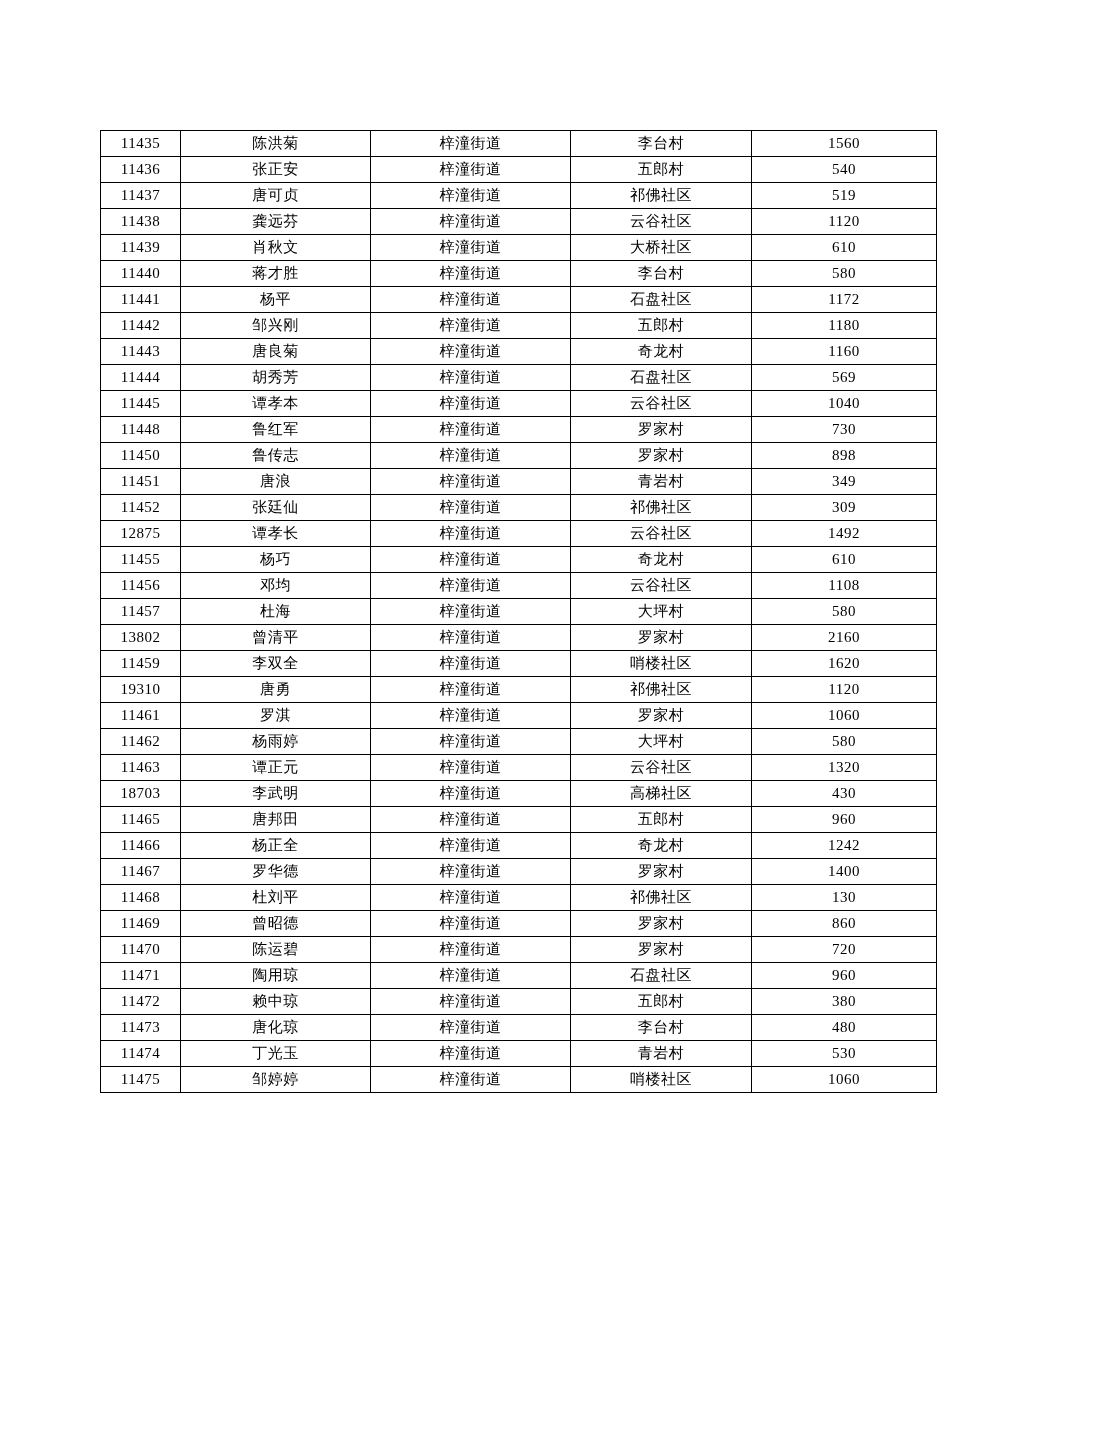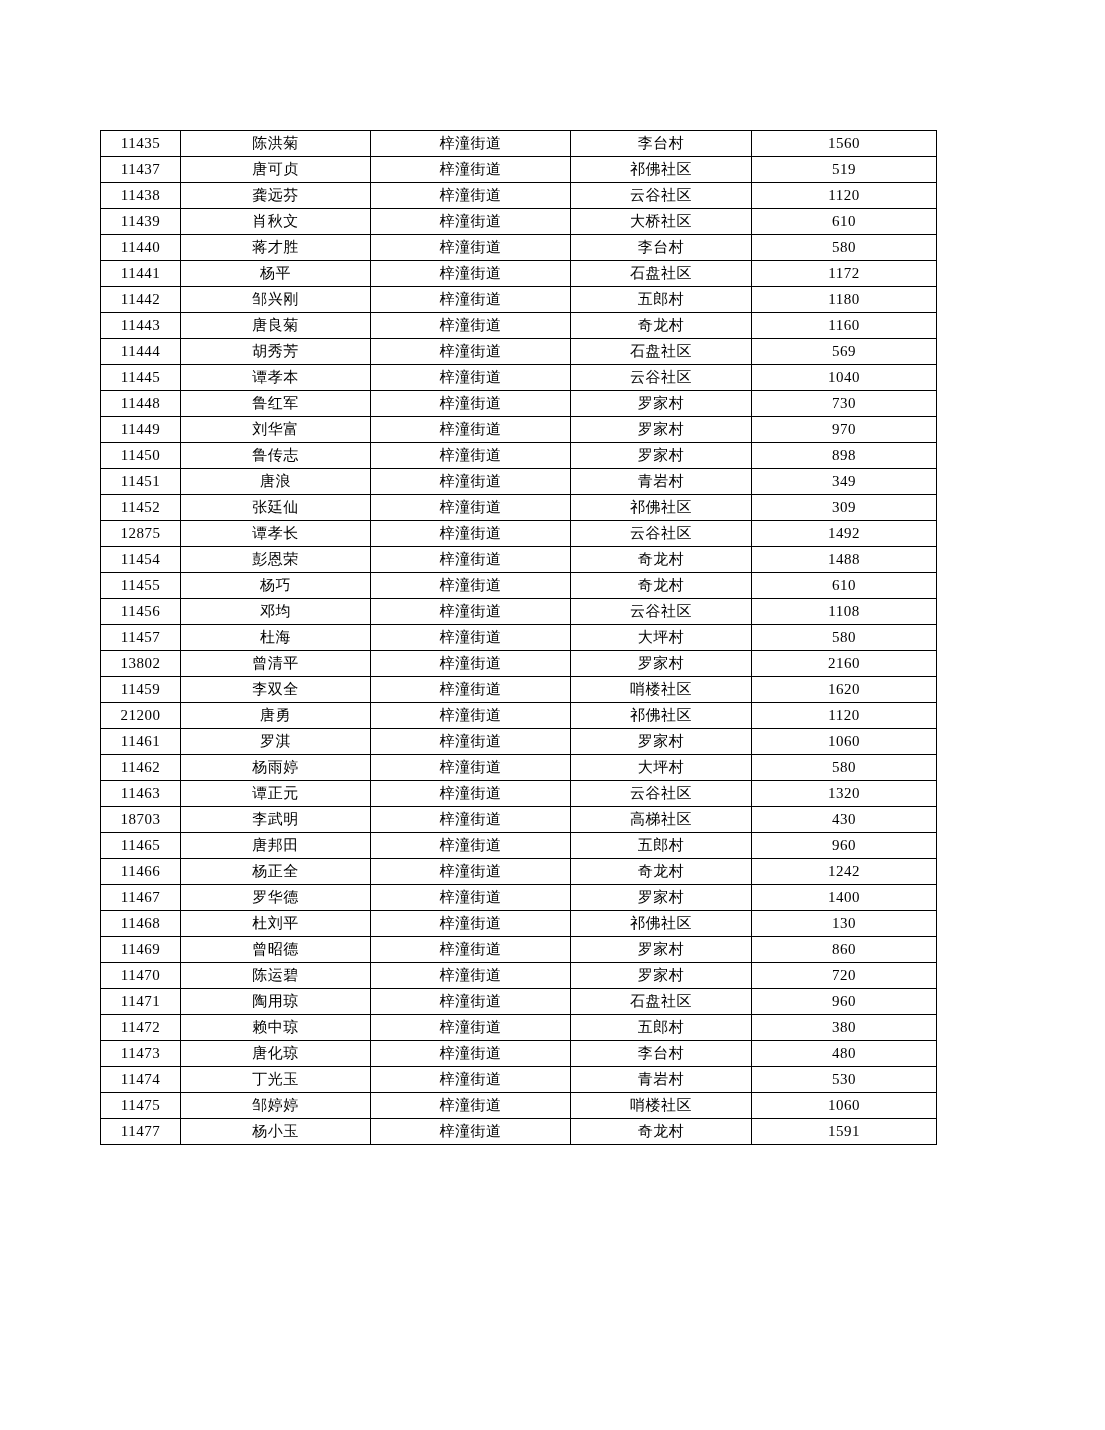--- a/index.html
+++ b/index.html
@@ -66,20 +66,27 @@
     </colgroup>
     <tbody>
         <tr>
           <td class="col-id">11435</td>
           <td class="col-name">陈洪菊</td>
           <td class="col-street">梓潼街道</td>
           <td class="col-village">李台村</td>
           <td class="col-amount">1560</td>
         </tr>
         <tr>
+          <td class="col-id">11436</td>
+          <td class="col-name">张正安</td>
+          <td class="col-street">梓潼街道</td>
+          <td class="col-village">五郎村</td>
+          <td class="col-amount">540</td>
+        </tr>
+        <tr>
           <td class="col-id">11437</td>
           <td class="col-name">唐可贞</td>
           <td class="col-street">梓潼街道</td>
           <td class="col-village">祁佛社区</td>
           <td class="col-amount">519</td>
         </tr>
         <tr>
           <td class="col-id">11438</td>
           <td class="col-name">龚远芬</td>
           <td class="col-street">梓潼街道</td>
@@ -136,27 +143,20 @@
           <td class="col-amount">1040</td>
         </tr>
         <tr>
           <td class="col-id">11448</td>
           <td class="col-name">鲁红军</td>
           <td class="col-street">梓潼街道</td>
           <td class="col-village">罗家村</td>
           <td class="col-amount">730</td>
         </tr>
         <tr>
-          <td class="col-id">11449</td>
-          <td class="col-name">刘华富</td>
-          <td class="col-street">梓潼街道</td>
-          <td class="col-village">罗家村</td>
-          <td class="col-amount">970</td>
-        </tr>
-        <tr>
           <td class="col-id">11450</td>
           <td class="col-name">鲁传志</td>
           <td class="col-street">梓潼街道</td>
           <td class="col-village">罗家村</td>
           <td class="col-amount">898</td>
         </tr>
         <tr>
           <td class="col-id">11451</td>
           <td class="col-name">唐浪</td>
           <td class="col-street">梓潼街道</td>
@@ -171,27 +171,20 @@
           <td class="col-amount">309</td>
         </tr>
         <tr>
           <td class="col-id">12875</td>
           <td class="col-name">谭孝长</td>
           <td class="col-street">梓潼街道</td>
           <td class="col-village">云谷社区</td>
           <td class="col-amount">1492</td>
         </tr>
         <tr>
-          <td class="col-id">11454</td>
-          <td class="col-name">彭恩荣</td>
-          <td class="col-street">梓潼街道</td>
-          <td class="col-village">奇龙村</td>
-          <td class="col-amount">1488</td>
-        </tr>
-        <tr>
           <td class="col-id">11455</td>
           <td class="col-name">杨巧</td>
           <td class="col-street">梓潼街道</td>
           <td class="col-village">奇龙村</td>
           <td class="col-amount">610</td>
         </tr>
         <tr>
           <td class="col-id">11456</td>
           <td class="col-name">邓均</td>
           <td class="col-street">梓潼街道</td>
@@ -213,21 +206,21 @@
           <td class="col-amount">2160</td>
         </tr>
         <tr>
           <td class="col-id">11459</td>
           <td class="col-name">李双全</td>
           <td class="col-street">梓潼街道</td>
           <td class="col-village">哨楼社区</td>
           <td class="col-amount">1620</td>
         </tr>
         <tr>
-          <td class="col-id">21200</td>
+          <td class="col-id">19310</td>
           <td class="col-name">唐勇</td>
           <td class="col-street">梓潼街道</td>
           <td class="col-village">祁佛社区</td>
           <td class="col-amount">1120</td>
         </tr>
         <tr>
           <td class="col-id">11461</td>
           <td class="col-name">罗淇</td>
           <td class="col-street">梓潼街道</td>
           <td class="col-village">罗家村</td>
@@ -323,23 +316,16 @@
           <td class="col-street">梓潼街道</td>
           <td class="col-village">青岩村</td>
           <td class="col-amount">530</td>
         </tr>
         <tr>
           <td class="col-id">11475</td>
           <td class="col-name">邹婷婷</td>
           <td class="col-street">梓潼街道</td>
           <td class="col-village">哨楼社区</td>
           <td class="col-amount">1060</td>
-        </tr>
-        <tr>
-          <td class="col-id">11477</td>
-          <td class="col-name">杨小玉</td>
-          <td class="col-street">梓潼街道</td>
-          <td class="col-village">奇龙村</td>
-          <td class="col-amount">1591</td>
         </tr>
       </tbody>
   </table>
 </div>
 
 </body></html>

